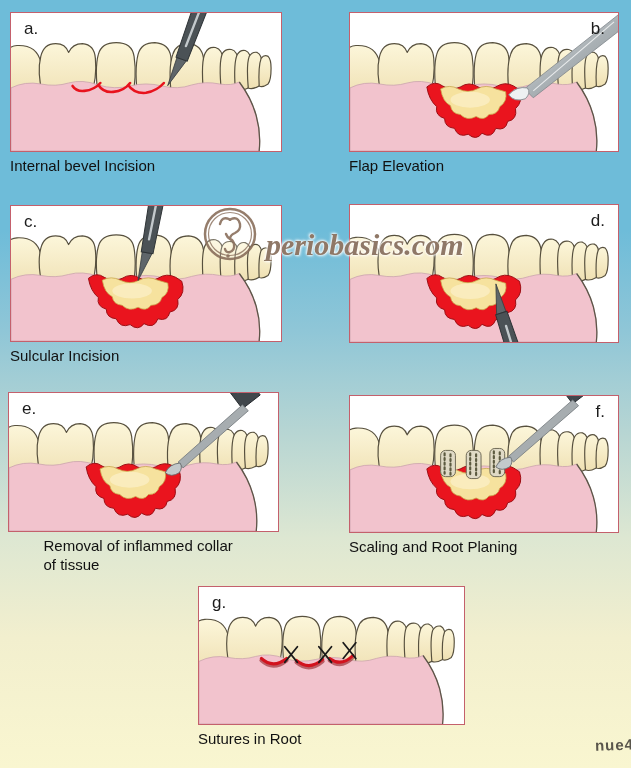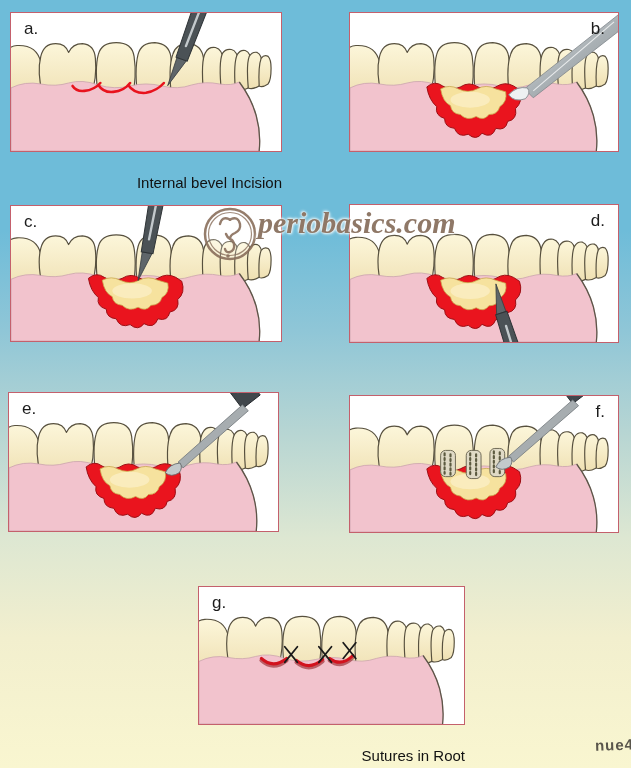--- a/index.html
+++ b/index.html
@@ -15,36 +15,36 @@
     position:relative; width:100%; background:#ffffff;
     border:1px solid #c4606c; box-sizing:border-box; overflow:hidden;
   }
   .frame svg.scene{display:block; width:100%; height:100%;}
   .plabel{
     position:absolute; top:6px; font-size:17px; color:#1c1c1c; z-index:3;
   }
   .plabel.lbl-left{left:13px;}
   .plabel.lbl-right{right:13px;}
   figcaption{
-    margin-top:22px; text-align:right; font-size:15px; color:#111;
+    margin-top:5px; text-align:left; font-size:15px; color:#111;
     line-height:1.25;
   }
   
   .panel-a{left:10px;  top:12px;  width:272px;} .panel-a .frame{height:140px;}
   .panel-b{left:349px; top:12px;  width:270px;} .panel-b .frame{height:140px;}
   .panel-c{left:10px;  top:205px; width:272px;} .panel-c .frame{height:137px;}
   .panel-d{left:349px; top:204px; width:270px;} .panel-d .frame{height:139px;}
   .panel-e{left:8px;   top:392px; width:271px;} .panel-e .frame{height:140px;}
   .panel-f{left:349px; top:395px; width:270px;} .panel-f .frame{height:138px;}
   .panel-g{left:198px; top:586px; width:267px;} .panel-g .frame{height:139px;}
   .panel-e figcaption{max-width:200px; margin-left:auto; margin-right:auto;}
   
   .watermark{
     position:absolute; left:202px; top:206px; z-index:9;
-    display:flex; align-items:flex-start; gap:0; pointer-events:none;
+    display:flex; align-items:flex-end; gap:8px; pointer-events:none;
   }
   .watermark .wm-text{
     font-family:"Liberation Serif", serif; font-style:italic; font-weight:bold;
     font-size:30px; color:rgba(134,108,90,0.92);
     text-shadow:0 0 2px #fff, 1px 1px 3px rgba(255,255,255,0.9), -1px -1px 3px rgba(255,255,255,0.9);
   }
   .signature{
     position:absolute; left:595px; top:736px; z-index:9;
     font-size:15px; font-weight:bold; color:#5a564c; letter-spacing:1px;
     transform:rotate(-2deg);
@@ -145,32 +145,34 @@
         <use href="#teethRow"></use>
         <use href="#gum"></use>
         <use href="#flapOpen"></use>
         <g>
           <path d="M272,2 L281,12 L186,86 L177,77 Z" fill="url(#metalGrad)" stroke="#7e858a" stroke-width="0.8"></path>
           <line x1="268" y1="9" x2="186" y2="79" stroke="#ffffff" stroke-width="1.1" opacity="0.75"></line>
           <path d="M180,76 Q169,74 161,83 Q167,91 178,87 Q184,81 180,76 Z" fill="#eef1f2" stroke="#8a9094" stroke-width="1"></path>
         </g>
       </svg>
     </div>
+    <figcaption>Flap Elevation</figcaption>
   </figure>
 
   <figure class="panel panel-c">
     <div class="frame">
       <span class="plabel lbl-left">c.</span>
       <svg class="scene" viewBox="0 0 272 140" preserveAspectRatio="none">
         <use href="#teethRow"></use>
         <use href="#gum"></use>
         <use href="#flapOpen"></use>
         <use href="#scalpel" transform="translate(126,77) rotate(10)"></use>
       </svg>
     </div>
+    <figcaption>Sulcular Incision</figcaption>
   </figure>
 
   <figure class="panel panel-d">
     <div class="frame">
       <span class="plabel lbl-right">d.</span>
       <svg class="scene" viewBox="0 0 272 140" preserveAspectRatio="none">
         <use href="#teethRow"></use>
         <use href="#gum"></use>
         <use href="#flapOpen"></use>
         <use href="#scalpel" transform="translate(150,80) rotate(162)"></use>
@@ -181,33 +183,35 @@
   <figure class="panel panel-e">
     <div class="frame">
       <span class="plabel lbl-left">e.</span>
       <svg class="scene" viewBox="0 0 272 140" preserveAspectRatio="none">
         <use href="#teethRow"></use>
         <use href="#gum"></use>
         <use href="#flapOpen"></use>
         <use href="#curette"></use>
       </svg>
     </div>
+    <figcaption>Removal of inflammed collar of tissue</figcaption>
   </figure>
 
   <figure class="panel panel-f">
     <div class="frame">
       <span class="plabel lbl-right">f.</span>
       <svg class="scene" viewBox="0 0 272 140" preserveAspectRatio="none">
         <use href="#teethRow"></use>
         <use href="#gum"></use>
         <use href="#flapOpen"></use>
         <use href="#calculus"></use>
         <use href="#curette" transform="translate(-10,-8)"></use>
       </svg>
     </div>
+    <figcaption>Scaling and Root Planing</figcaption>
   </figure>
 
   <figure class="panel panel-g">
     <div class="frame">
       <span class="plabel lbl-left">g.</span>
       <svg class="scene" viewBox="0 0 272 140" preserveAspectRatio="none">
         <use href="#teethRow"></use>
         <use href="#gum"></use>
         <g>
           <path d="M64,75 Q76,86 90,75 M100,77 Q113,88 127,76 M134,75 Q146,84 158,72" fill="none" stroke="#8d0d14" stroke-width="4" stroke-linecap="round" opacity="0.55"></path>

